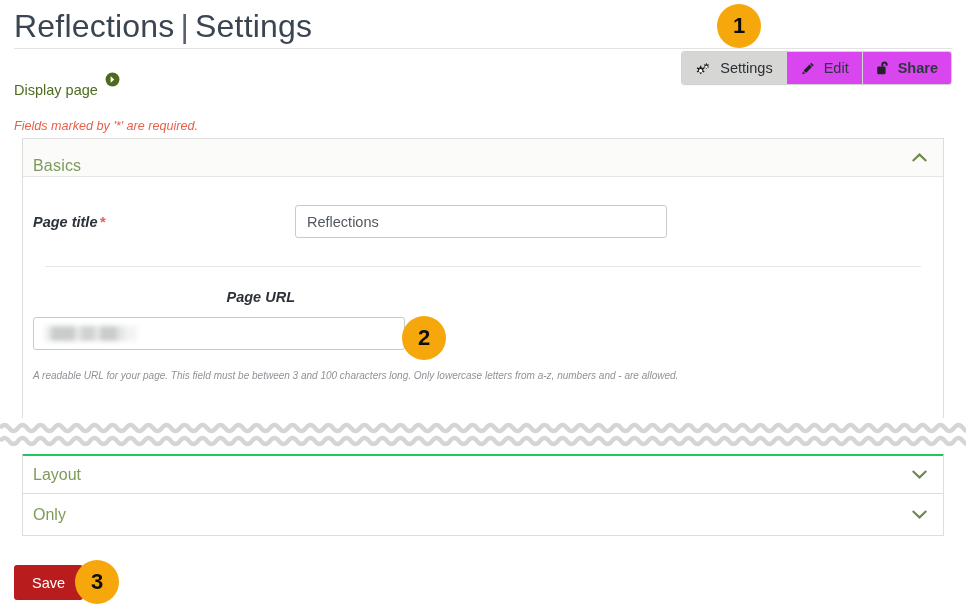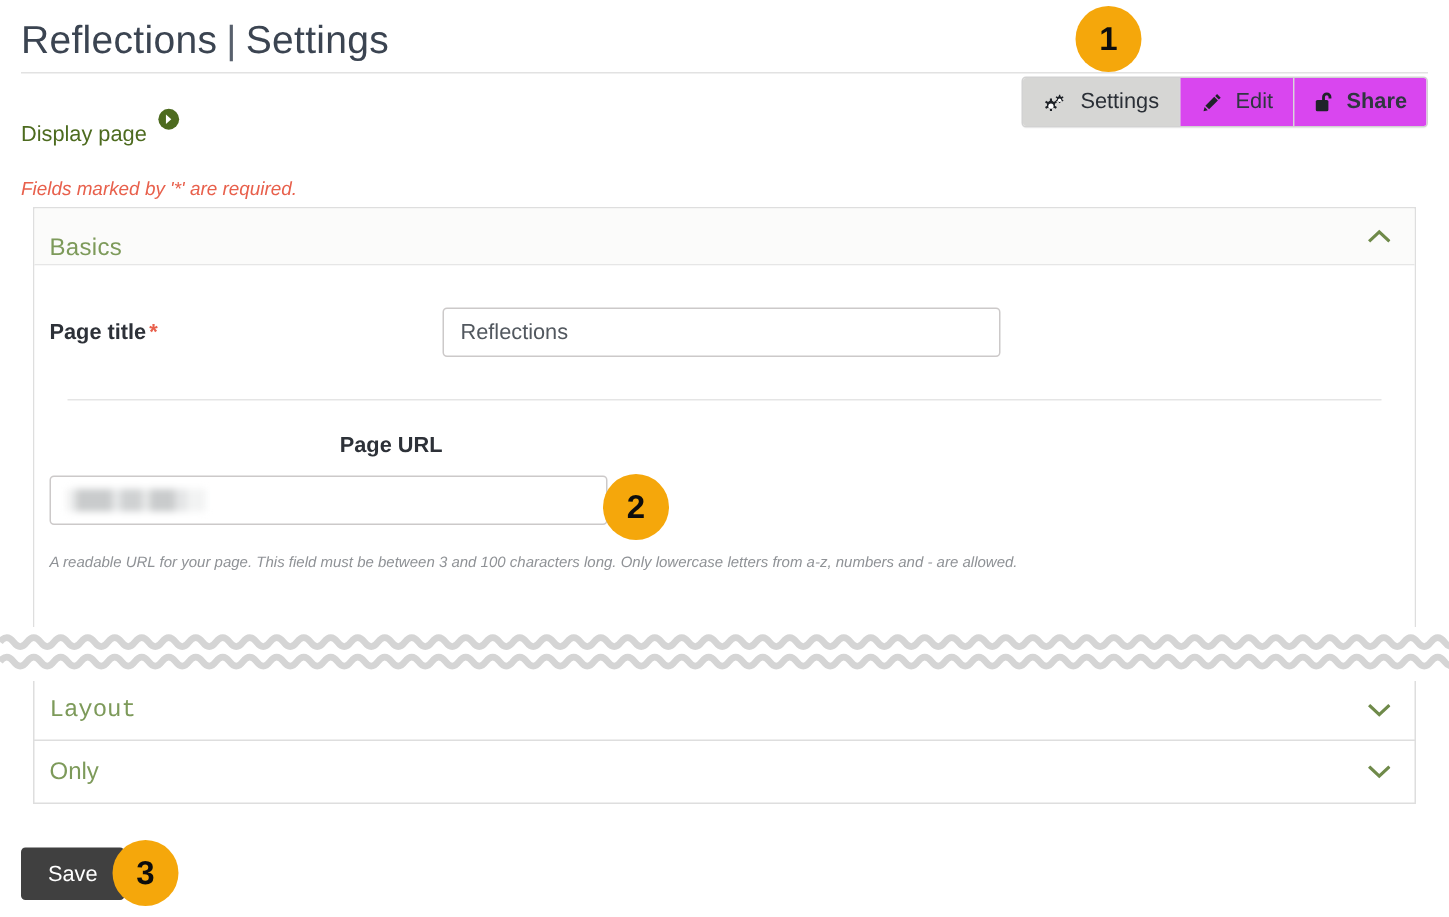--- a/index.html
+++ b/index.html
@@ -18,21 +18,21 @@
 
   
   .page-header {
     position: absolute;
     left: 0; top: 0;
     width: 966px;
   }
   .page-title {
     margin: 0;
     padding: 4px 0 0 14px;
-    font-size: 26px;
+    font-size: 32px;
     font-weight: 400;
     color: #3b4451;
     letter-spacing: 0.2px;
     line-height: 44px;
     white-space: nowrap;
   }
   .title-sep { color: #58606d; padding: 0 6px; }
 
   .header-rule {
     position: absolute;
@@ -146,20 +146,21 @@
     box-sizing: border-box;
   }
   .form-row .lab {
     width: 262px;
     flex: 0 0 262px;
     font-size: 14.5px;
     color: #2d3138;
     font-weight: 700;
     padding-top: 9px;
     box-sizing: border-box;
+    font-style: italic;
   }
   .req-star { color: #e8604c; font-weight: 700; padding-left: 2px; }
   .form-row .ctrl { flex: 1 1 auto; }
 
   .text-input {
     height: 33px;
     border: 1px solid #ccc9c9;
     border-radius: 3px;
     background: #fff;
     font-size: 14.5px;
@@ -235,30 +236,30 @@
     align-items: center;
     justify-content: space-between;
     height: 42px;
     padding: 0 16px 0 10px;
     background: #ffffff;
     border: 1px solid #dedede;
     border-top: 0;
     cursor: pointer;
     box-sizing: border-box;
   }
-  .collapsed-head.first { border-top: 1px solid #22c55e; font-family: Liberation Mono, monospace; }
+  .collapsed-head.first { border-top: 4px solid #22c55e; }
   .collapsed-head .ph-title { font-size: 16px; color: #7d9a5a; }
 
   
   .save-btn {
     position: absolute;
     left: 14px; top: 565px;
     height: 35px;
     padding: 0 18px;
-    background: #404040;
+    background: #b91c1c;
     border: 0;
     border-radius: 3px;
     color: #ffffff;
     font-size: 14.5px;
     font-family: "Liberation Sans", sans-serif;
     cursor: pointer;
   }
 
   
   .badge {

